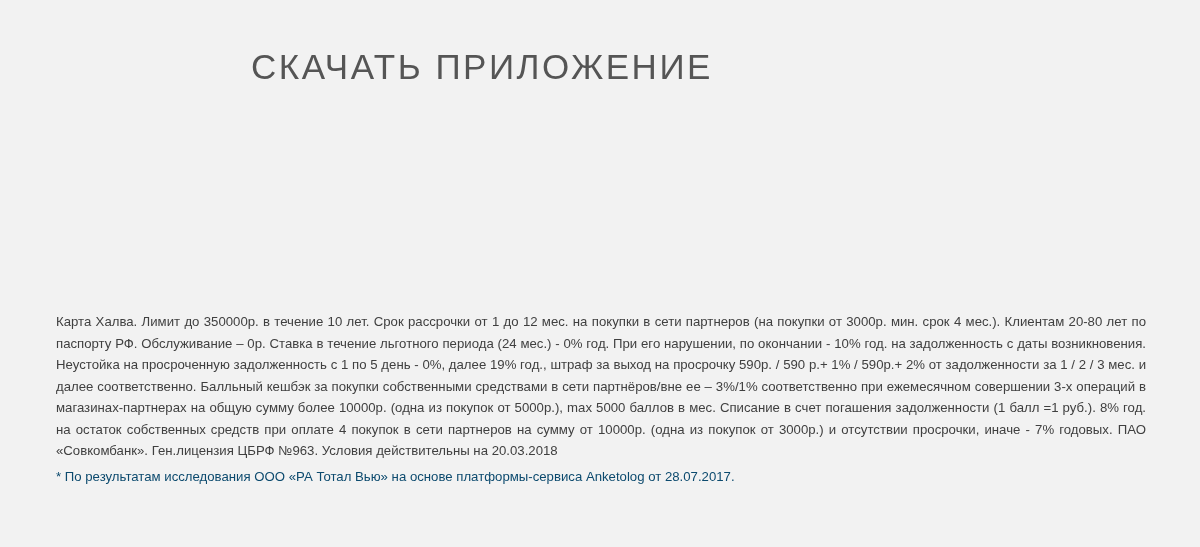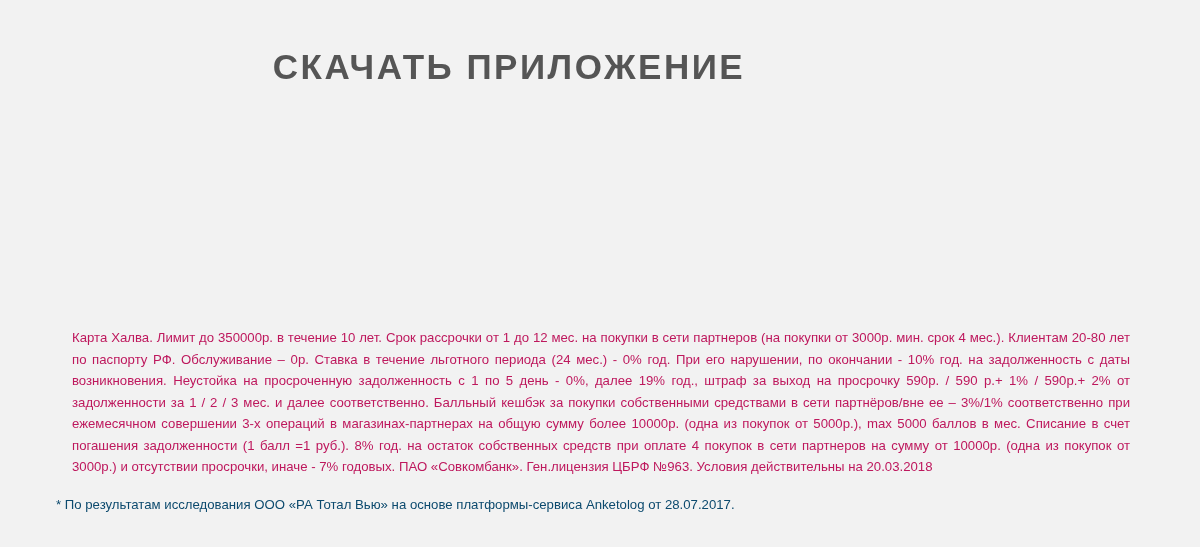--- a/index.html
+++ b/index.html
@@ -22,37 +22,36 @@
   }
   .page-title {
     position: absolute;
     top: 22px;
     left: 0;
     width: 964px;
     text-align: center;
     font-size: 35px;
     line-height: 44px;
     letter-spacing: 2.5px;
-    font-weight: 700;
+    font-weight: 400;
     color: #555555;
     white-space: nowrap;
-    margin-left: 27px;
   }
   .legal-block {
     position: absolute;
     left: 56px;
     top: 311px;
     width: 1090px;
   }
   .legal-main {
     font-size: 13.2px;
     line-height: 21.5px;
     text-align: justify;
-    color: #be185d;
-    margin: 16px;
+    color: #404040;
+    margin: 0;
   }
   .legal-footnote {
     margin: 4px 0 0 0;
     font-size: 13.2px;
     line-height: 21.5px;
     text-align: left;
     color: #0c4a6e;
   }
 </style>
 </head>

